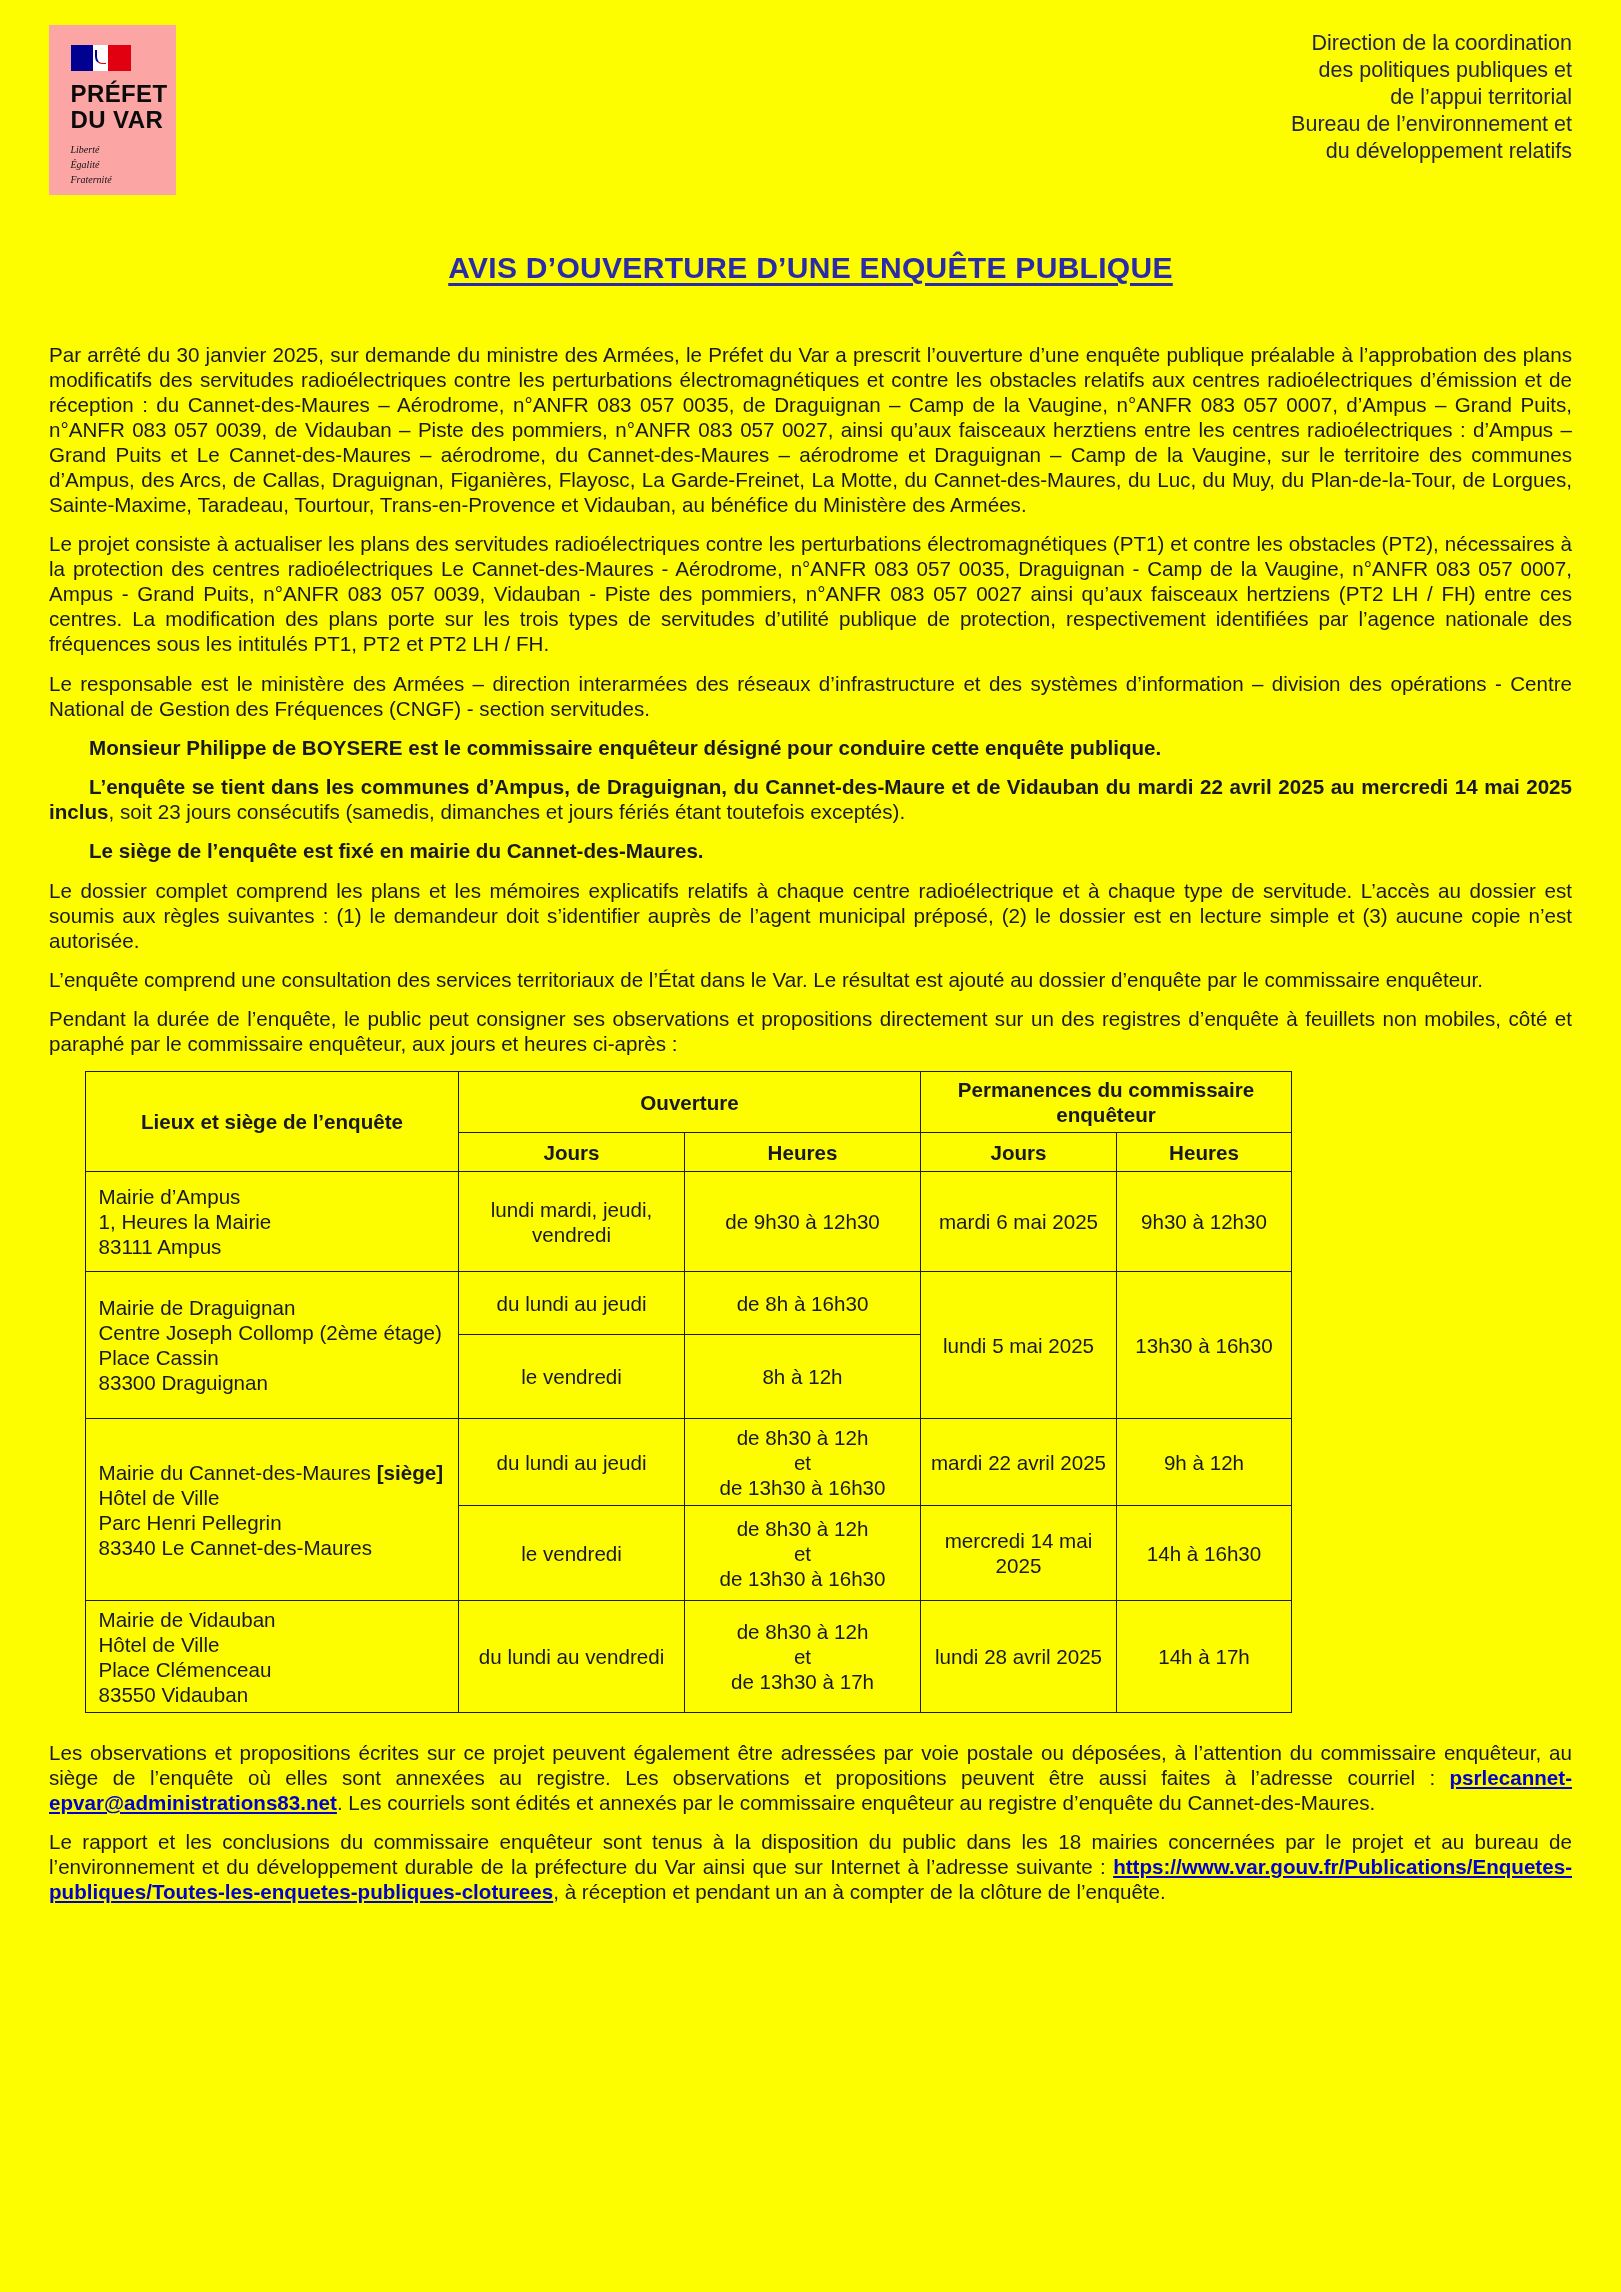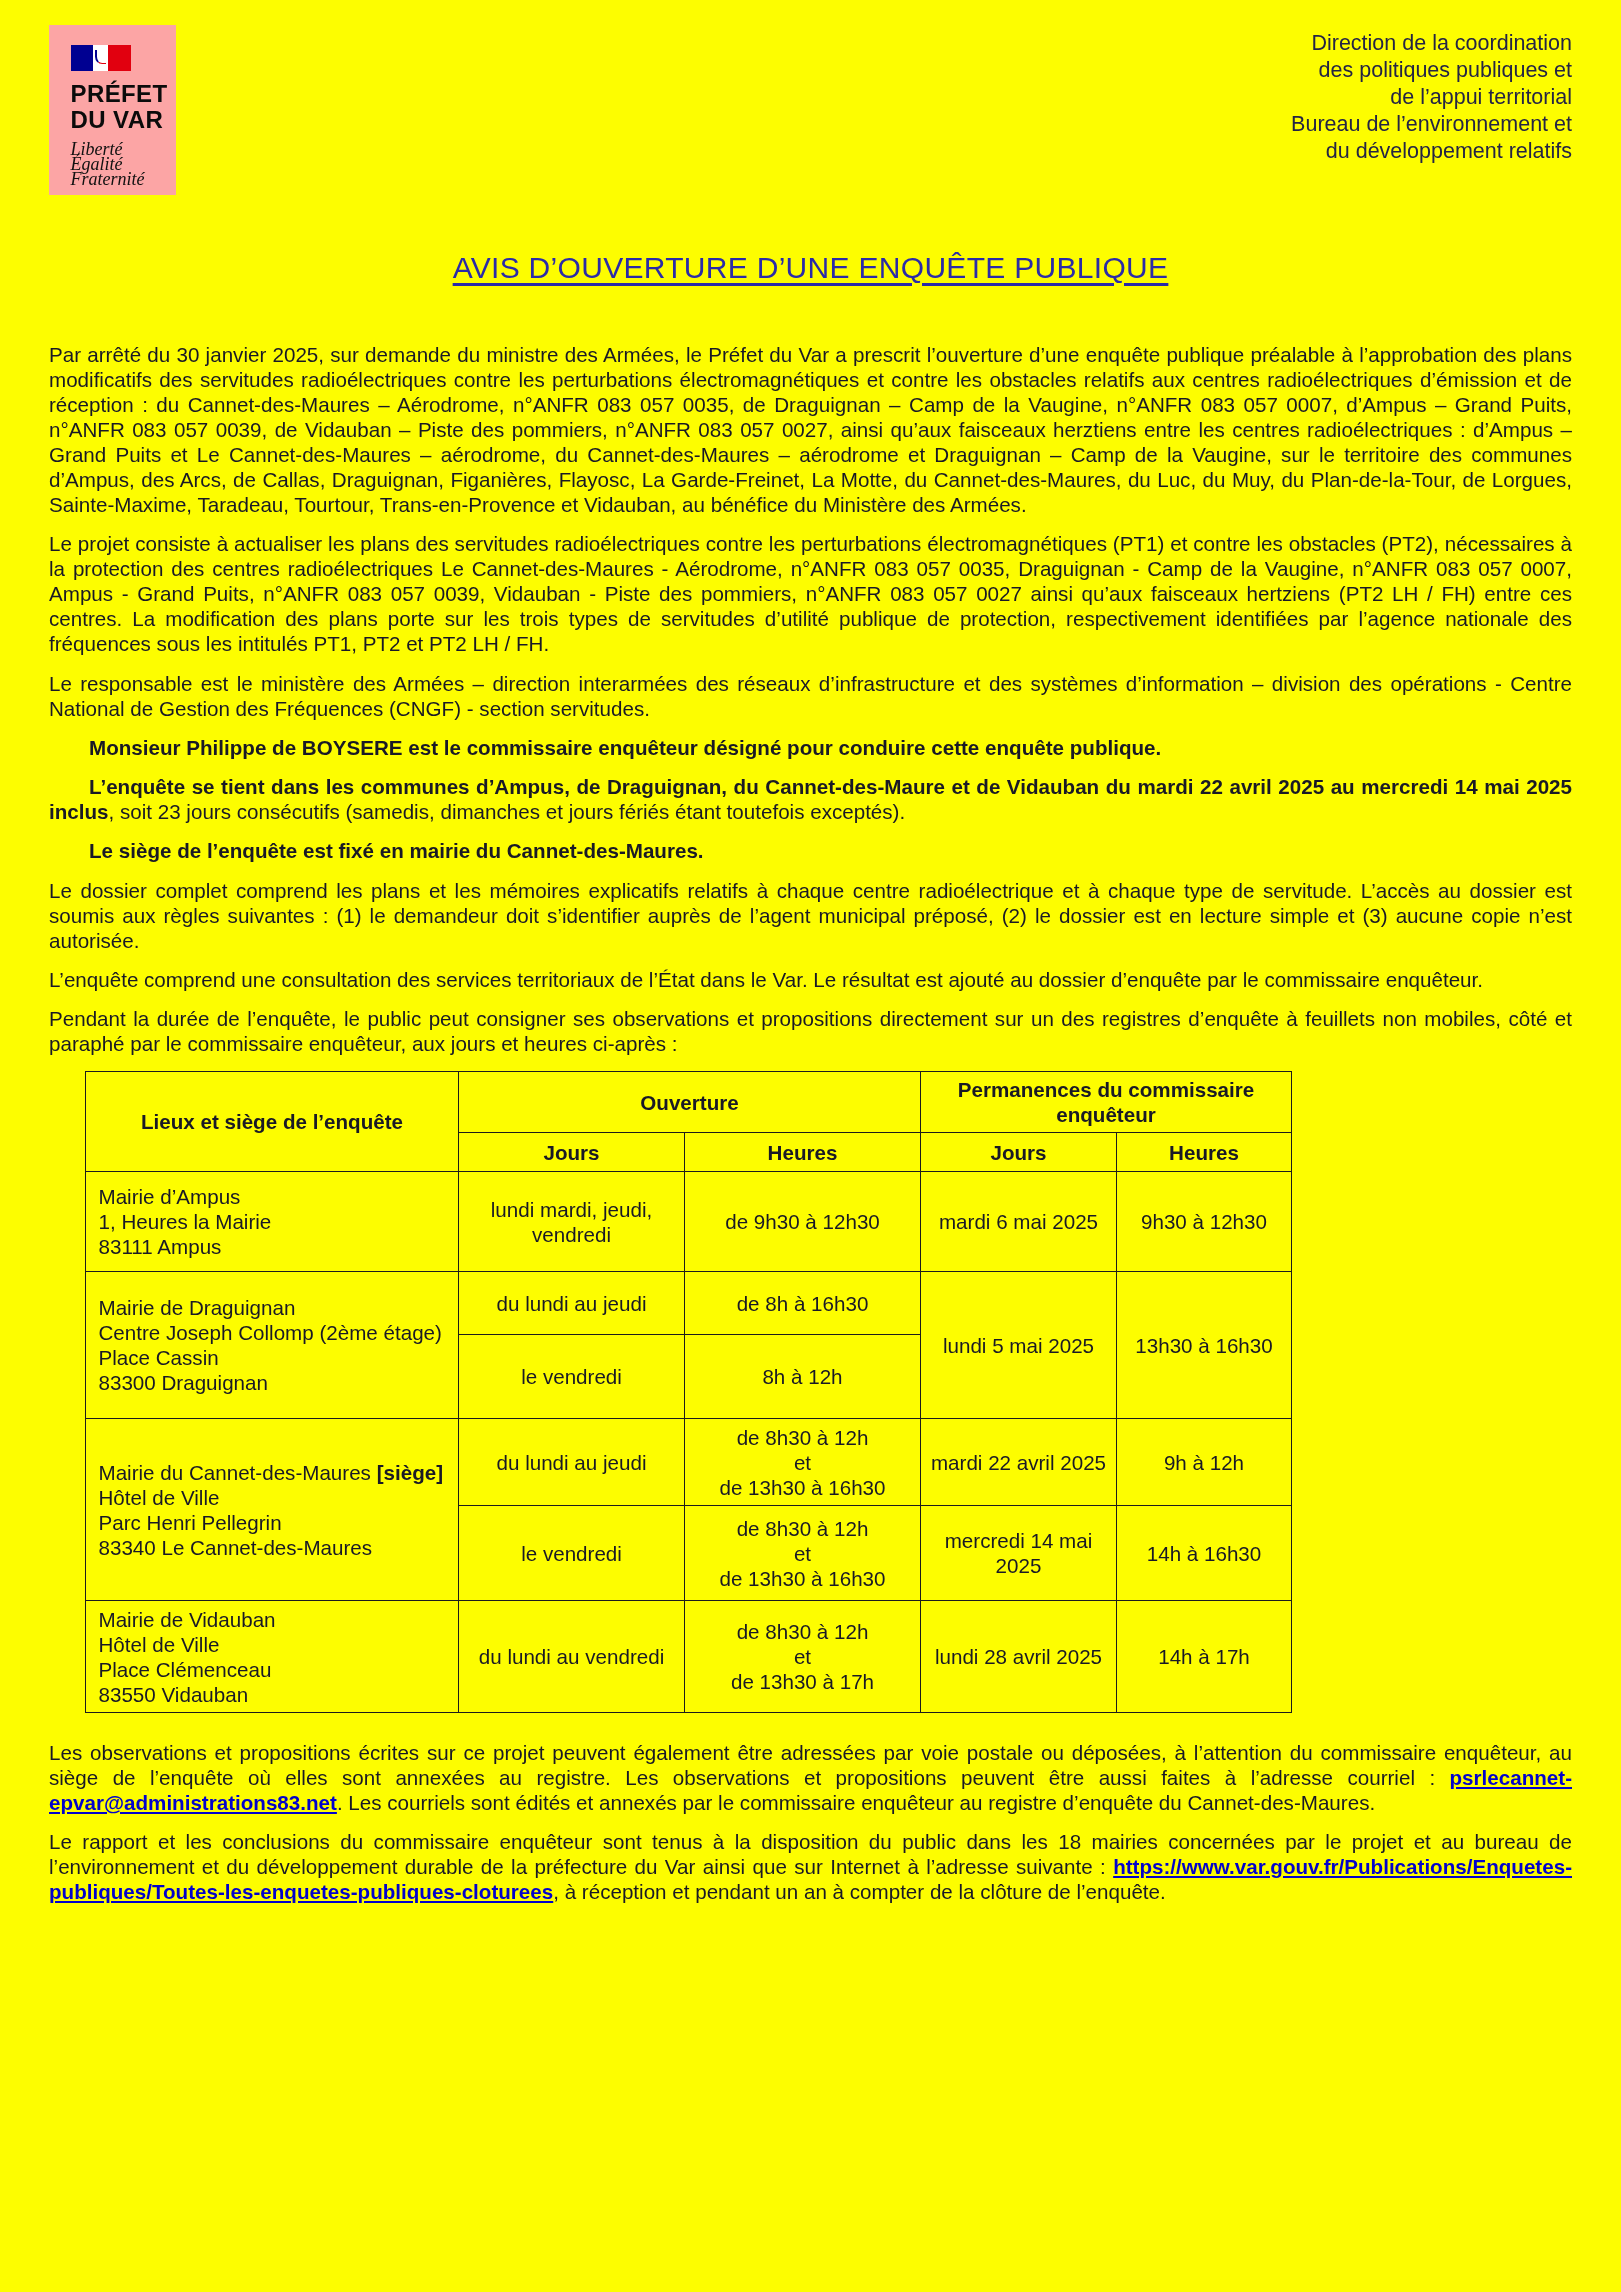--- a/index.html
+++ b/index.html
@@ -22,29 +22,29 @@
   .flag{display:flex;width:61px;height:26px;margin-bottom:10.7px;}
   .flag .blue{width:22.4px;background:#000091;}
   .flag .white{width:15px;background:#ffffff;position:relative;}
   .flag .white::after{
     content:"";position:absolute;left:1.8px;top:5.4px;width:9px;height:12.5px;
     border-left:2.7px solid #000091;border-bottom:1.8px solid #e1000f;border-radius:0 0 0 7.2px;
   }
   .flag .red{width:23px;background:#e1000f;}
   .logo-title{font-weight:700;font-size:24px;line-height:26px;color:#0b0b0b;letter-spacing:0.4px;}
   .logo-motto{margin-top:9px;font-family:"Liberation Serif", serif;font-style:italic;
-    font-size:18px;line-height:15px;color:#111;}
+    font-size:10px;line-height:15px;color:#111;}
 
   .letterhead{text-align:right;font-size:21.5px;line-height:27px;color:#242445;padding-top:5.4px;}
   .letterhead .lh-bold{font-weight:400;margin-left:36px;}
 
   
   .title-wrap{text-align:center;margin:56px 0 57px 0;}
   .doc-title{
-    display:inline-block;color:#2b2ba8;font-weight:400;font-size:30px;letter-spacing:0.3px;
+    display:inline-block;color:#2b2ba8;font-weight:700;font-size:30px;letter-spacing:0.3px;
     text-decoration:underline;text-decoration-thickness:2.7px;text-underline-offset:5.4px;
   }
 
   
   .para{margin:0 0 14.3px 0;font-size:20.6px;line-height:25px;text-align:justify;color:#191926;}
   .para .b{font-weight:700;margin-left:40px;}
   a.doc-link{color:#0202cc;font-weight:700;text-decoration:underline;cursor:pointer;}
 
   
   table.schedule{

